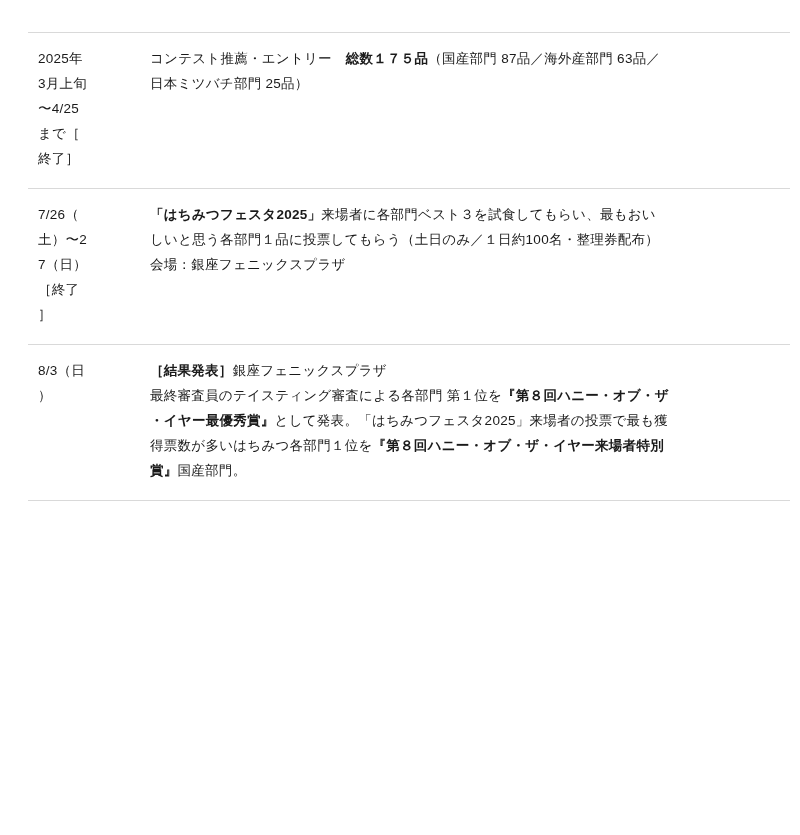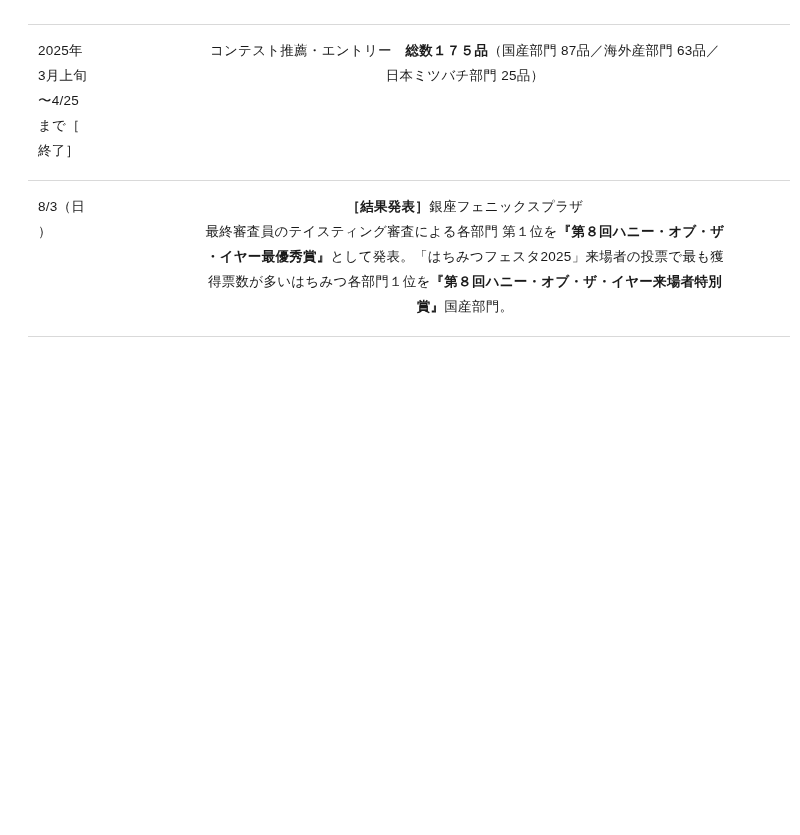--- a/index.html
+++ b/index.html
@@ -16,20 +16,21 @@
   }
   .page {
     padding: 24px 28px 0 28px;
     box-sizing: border-box;
     width: 800px;
   }
   table.schedule {
     border-collapse: collapse;
     width: 744px;
     table-layout: fixed;
+    margin-top: 8px;
   }
   table.schedule tr {
     border-top: 1px solid #d9d9d9;
     border-bottom: 1px solid #d9d9d9;
   }
   table.schedule td {
     border: none;
     vertical-align: top;
     padding: 14px 10px 16px 10px;
     font-size: 13.5px;
@@ -50,21 +51,20 @@
     padding-right: 14px;
   }
   .b {
     font-weight: bold;
   }
   .cell-date-text {
     white-space: pre-line;
   }
   .body-line {
     display: block;
-    text-align: center;
   }
   .seg {
     display: inline;
   }
 </style>
 </head>
 <body>
 
 <div class="page">
   <table class="schedule">
@@ -74,20 +74,32 @@
 3月上旬
 〜4/25
 まで［
 終了］</span></td>
           <td class="col-body">
             <span class="body-line"><span class="seg">コンテスト推薦・エントリー　</span><span class="seg b">総数１７５品</span><span class="seg">（国産部門 87品／海外産部門 63品／</span></span>
             <span class="body-line"><span class="seg">日本ミツバチ部門 25品）</span></span>
           </td>
         </tr>
         <tr>
+          <td class="col-date"><span class="cell-date-text">7/26（
+土）〜2
+7（日）
+［終了
+］</span></td>
+          <td class="col-body">
+            <span class="body-line"><span class="seg b">「はちみつフェスタ2025」</span><span class="seg">来場者に各部門ベスト３を試食してもらい、最もおい</span></span>
+            <span class="body-line"><span class="seg">しいと思う各部門１品に投票してもらう（土日のみ／１日約100名・整理券配布）</span></span>
+            <span class="body-line"><span class="seg">会場：銀座フェニックスプラザ</span></span>
+          </td>
+        </tr>
+        <tr>
           <td class="col-date"><span class="cell-date-text">8/3（日
 ）</span></td>
           <td class="col-body">
             <span class="body-line"><span class="seg b">［結果発表］</span><span class="seg">銀座フェニックスプラザ</span></span>
             <span class="body-line"><span class="seg">最終審査員のテイスティング審査による各部門 第１位を</span><span class="seg b">『第８回ハニー・オブ・ザ</span></span>
             <span class="body-line"><span class="seg b">・イヤー最優秀賞』</span><span class="seg">として発表。「はちみつフェスタ2025」来場者の投票で最も獲</span></span>
             <span class="body-line"><span class="seg">得票数が多いはちみつ各部門１位を</span><span class="seg b">『第８回ハニー・オブ・ザ・イヤー来場者特別</span></span>
             <span class="body-line"><span class="seg b">賞』</span><span class="seg">国産部門。</span></span>
           </td>
         </tr>

